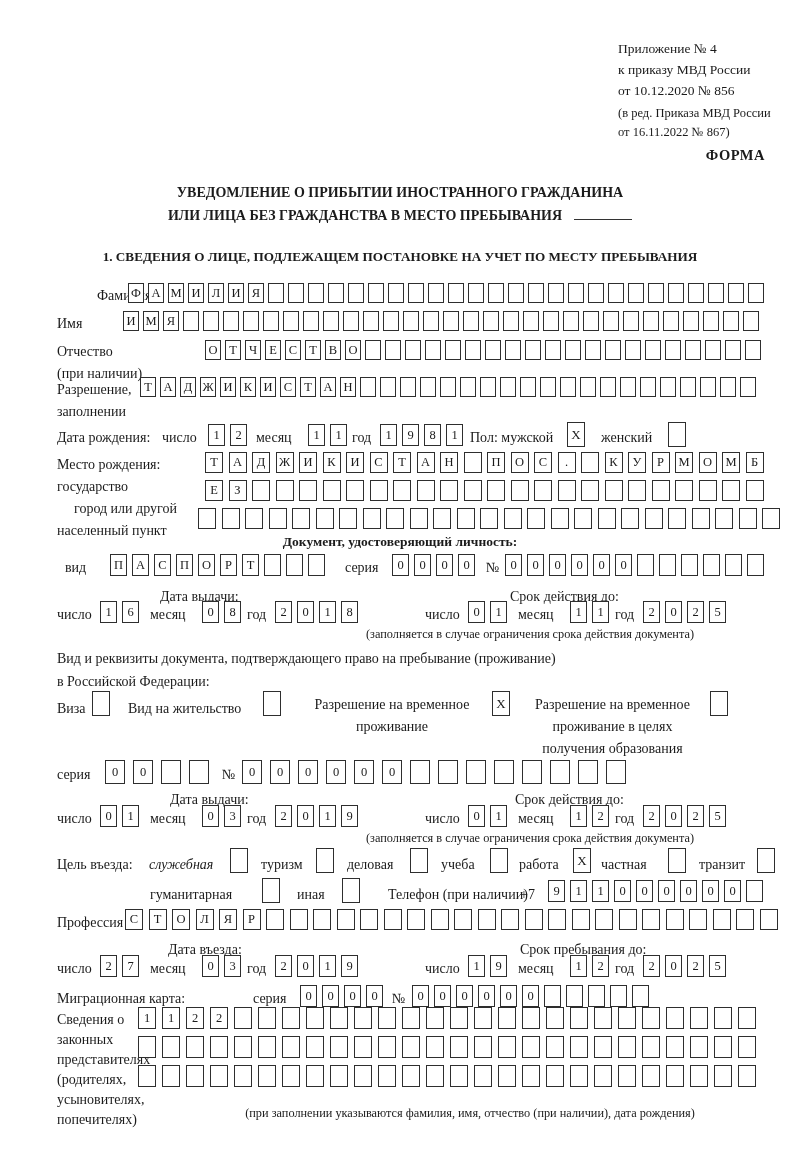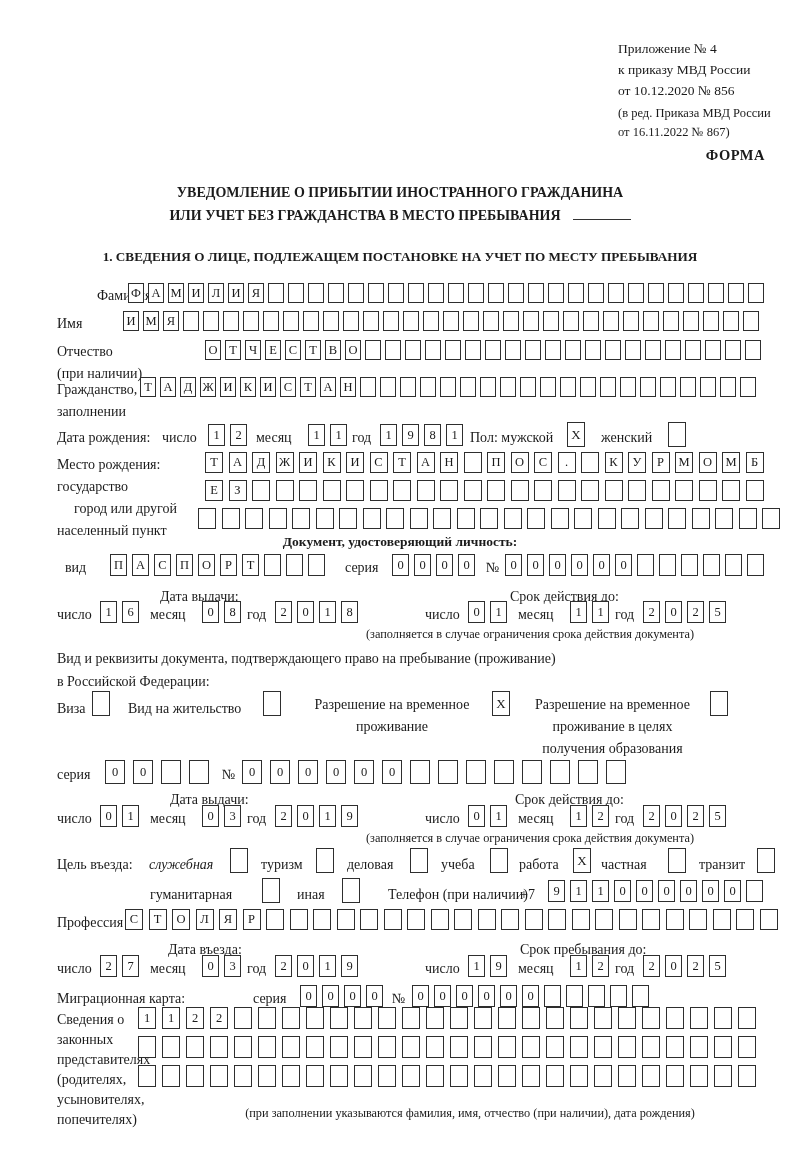--- a/index.html
+++ b/index.html
@@ -38,21 +38,21 @@
     <div>от 10.12.2020 № 856</div>
     <div class="sub">
       <div>(в ред. Приказа МВД России</div>
       <div>от 16.11.2022 № 867)</div>
     </div>
   </div>
   <div class="forma">ФОРМА</div>
 
   <div class="title">
     <div>УВЕДОМЛЕНИЕ О ПРИБЫТИИ ИНОСТРАННОГО ГРАЖДАНИНА</div>
-    <div><span>ИЛИ УЧЕТ БЕЗ ГРАЖДАНСТВА В МЕСТО ПРЕБЫВАНИЯ</span><span class="blank-line"></span></div>
+    <div><span>ИЛИ ЛИЦА БЕЗ ГРАЖДАНСТВА В МЕСТО ПРЕБЫВАНИЯ</span><span class="blank-line"></span></div>
   </div>
 
   <div class="sec" style="top:249px;">1. СВЕДЕНИЯ О ЛИЦЕ, ПОДЛЕЖАЩЕМ ПОСТАНОВКЕ НА УЧЕТ ПО МЕСТУ ПРЕБЫВАНИЯ</div>
 
   <div class="lbl" style="left:57px;top:287px;margin-left:40px;">Фамилия</div>
   <div class="cells" style="left:128px;top:283px;">
       <span class="cell">Ф</span>
       <span class="cell">А</span>
       <span class="cell">М</span>
       <span class="cell">И</span>
@@ -148,21 +148,21 @@
       <span class="cell"></span>
       <span class="cell"></span>
       <span class="cell"></span>
       <span class="cell"></span>
       <span class="cell"></span>
       <span class="cell"></span>
       <span class="cell"></span>
       <span class="cell"></span>
     </div>
 
-  <div class="lbl" style="left:57px;top:381px;">Гражданство,</div>
+  <div class="lbl" style="left:57px;top:381px;">Разрешение,</div>
   <div class="lbl" style="left:57px;top:403px;">заполнении</div>
   <div class="cells" style="left:140px;top:377px;">
       <span class="cell">Т</span>
       <span class="cell">А</span>
       <span class="cell">Д</span>
       <span class="cell">Ж</span>
       <span class="cell">И</span>
       <span class="cell">К</span>
       <span class="cell">И</span>
       <span class="cell">С</span>

